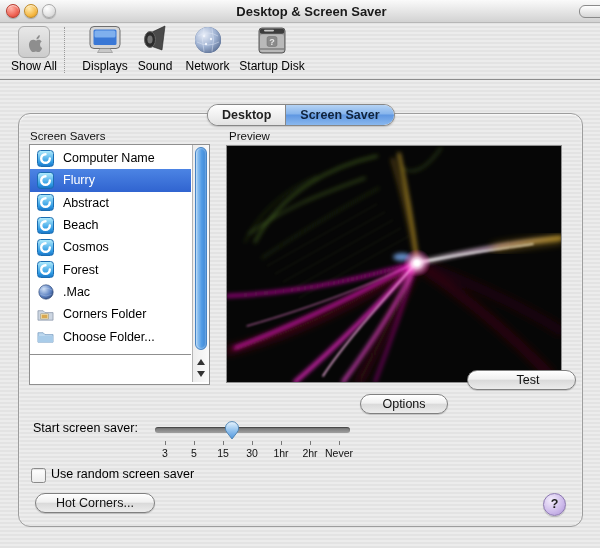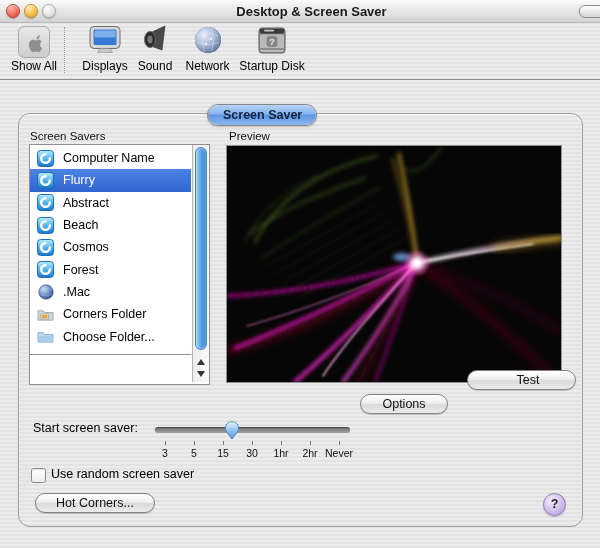--- a/index.html
+++ b/index.html
@@ -174,20 +174,21 @@
         </svg>
       </span>
         </div>
       <div class="tb-label">Startup Disk</div>
     </div>
   </div>
 
   <div class="panel"></div>
 
   <div class="tabs">
+    <div class="tab inactive">Desktop</div>
     <div class="tab active">Screen Saver</div>
   </div>
 
   <div class="mini-label" style="left:30px;top:130px;">Screen Savers</div>
 
   <div class="listbox">
     <div class="list-rows">
       <div class="row">
         <span class="li-icon">
             <span class="swirl">

